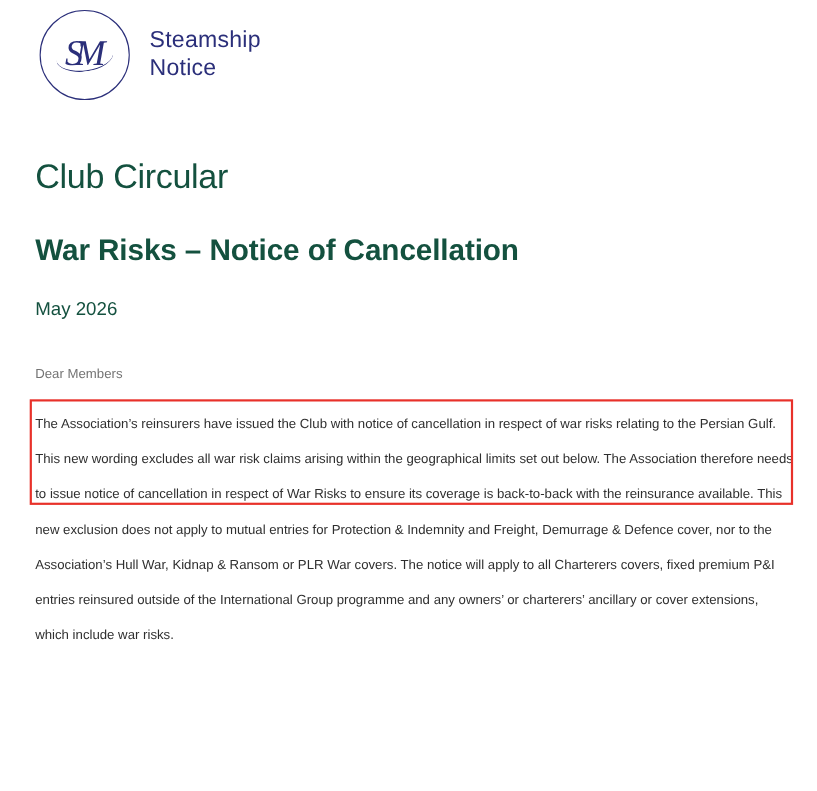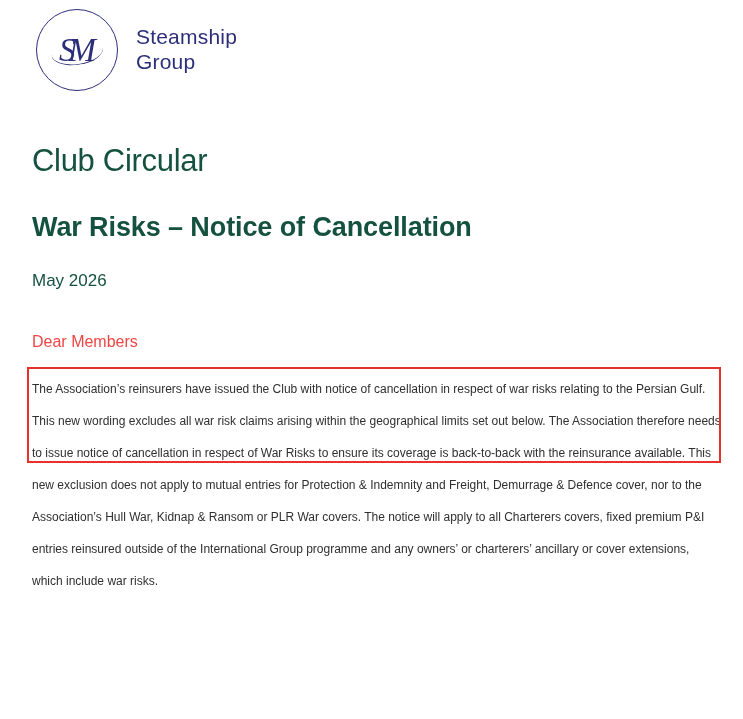--- a/index.html
+++ b/index.html
@@ -93,22 +93,22 @@
   }
   .doc-date {
     margin: 28px 0 0 4px;
     font-size: 17px;
     color: #14513f;
   }
 
   
   .salutation {
     margin: 42px 0 0 4px;
-    font-size: 16px;
-    color: #ef4444;
+    font-size: 12px;
+    color: #737373;
   }
 
   .body-block {
     position: relative;
     margin: 22px 0 0 4px;
     width: 690px;
   }
   .body-block p {
     margin: 0;
     font-size: 12px;
@@ -132,21 +132,21 @@
 
 <div class="page">
 
   <div class="masthead">
     <div class="logo-mark">
       <div class="swoosh"></div>
       <div class="mono"><span class="s1">S</span><span class="s2">M</span></div>
     </div>
     <div class="logo-text">
       <span class="l1">Steamship</span>
-      <span class="l2">Group</span>
+      <span class="l2">Notice</span>
     </div>
   </div>
 
   <h1 class="doc-title">Club Circular</h1>
 
   <h2 class="doc-subtitle">War Risks – Notice of Cancellation</h2>
 
   <div class="doc-date">May 2026</div>
 
   <div class="salutation">Dear Members</div>

